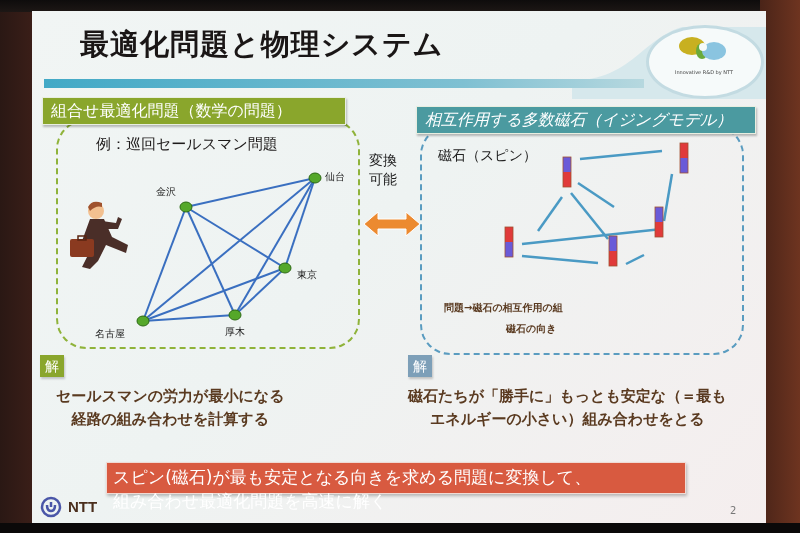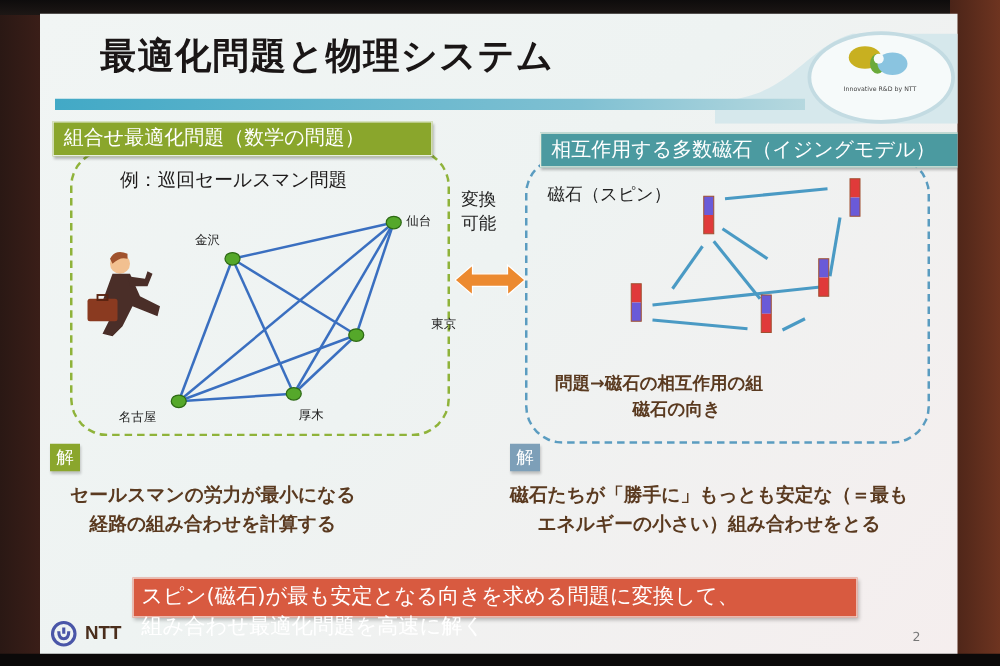--- a/index.html
+++ b/index.html
@@ -12,30 +12,30 @@
   .slide{position:absolute;left:32px;top:11px;width:734px;height:513px;
     background:linear-gradient(135deg,#f1f5f4 0%,#eef3f2 45%,#f5eeee 100%);overflow:hidden;}
   .title{position:absolute;left:48px;top:14px;font-size:29px;font-weight:bold;color:#1a1616;letter-spacing:1px;font-family:"DejaVu Sans",sans-serif;}
   .title-bar{position:absolute;left:12px;top:68px;width:600px;height:9px;background:linear-gradient(90deg,#42a9c6,#7fc0d2 70%,#b6d8df);}
   .swoosh{position:absolute;left:540px;top:8px;width:200px;height:80px;}
   .logo-ellipse{position:absolute;left:614px;top:14px;width:112px;height:68px;border-radius:50%;border:3px solid #c3dbe2;background:#f6fafa;}
   .logo-mark{position:absolute;left:646px;top:22px;width:50px;height:30px;}
   .logo-caption{position:absolute;left:628px;top:58px;width:88px;text-align:center;font-size:5px;color:#444;}
   .hdr{position:absolute;height:26px;color:#fff;font-size:16px;line-height:26px;padding:0 8px;box-shadow:1px 2px 2px rgba(0,0,0,.25);border:1px solid #e8eee0;}
   .hdr-left{left:10px;top:86px;width:286px;background:#8aa62c;font-family:Liberation Serif, serif;}
-  .hdr-right{left:400px;top:95px;width:322px;background:#4b9aa0;}
+  .hdr-right{left:384px;top:95px;width:322px;background:#4b9aa0;font-style:italic;}
   .box{position:absolute;border:2px dashed;border-radius:30px;}
   .box-left{left:24px;top:108px;width:300px;height:226px;border-color:#8fb33a;}
   .box-right{left:388px;top:114px;width:320px;height:226px;border-color:#5a9cc0;}
   .example{position:absolute;left:64px;top:124px;font-size:15px;color:#1d1a1a;}
   .graph{position:absolute;left:0;top:0;width:734px;height:513px;pointer-events:none;}
   .city{position:absolute;font-size:10px;color:#222;font-family:Liberation Mono, monospace;}
   .convert{position:absolute;left:337px;top:140px;font-size:14px;color:#222;line-height:19px;text-align:center;}
   .spin-label{position:absolute;left:406px;top:136px;font-size:14px;color:#222;}
-  .mapping{position:absolute;left:412px;top:286px;font-size:14px;color:#5a3a20;line-height:21px;font-weight:bold;}
+  .mapping{position:absolute;left:412px;top:286px;font-size:10px;color:#5a3a20;line-height:21px;font-weight:bold;}
   .mapping .indent{padding-left:62px;display:block;}
   .kai{position:absolute;width:24px;height:22px;color:#fff;font-size:14px;line-height:22px;text-align:center;box-shadow:1px 2px 2px rgba(0,0,0,.2);}
   .kai-left{left:8px;top:344px;background:#8aa62c;}
   .kai-right{left:376px;top:344px;background:#7d9fb8;}
   .sol{position:absolute;font-size:15px;color:#5a3a20;line-height:23px;font-weight:bold;text-align:center;}
   .sol-left{left:24px;top:374px;}
   .sol-right{left:376px;top:374px;}
   .banner{position:absolute;left:74px;top:451px;width:580px;height:32px;background:#d85a40;border:1px solid #f0dad4;box-shadow:1px 2px 3px rgba(0,0,0,.25);color:#fff;font-size:17px;line-height:24px;padding:2px 6px;box-sizing:border-box;}
   .ntt-logo{position:absolute;left:8px;top:485px;width:22px;height:22px;}
   .ntt-text{position:absolute;left:36px;top:487px;font-size:15px;font-weight:bold;color:#4a2e1c;font-family:Liberation Sans, sans-serif;}
@@ -135,23 +135,23 @@
           <rect x="577" y="225" width="8" height="15" fill="#6a5ad8"></rect>
           <rect x="577" y="240" width="8" height="15" fill="#e03a3a"></rect>
           <rect x="577" y="225" width="8" height="30" fill="none" stroke="#a05030" stroke-width="0.8"></rect>
         </g>
       </g>
   </svg>
 
   <div id="city-labels">
       <div class="city" style="left: 124px; top: 174px;">金沢</div>
       <div class="city" style="left: 293px; top: 159px;">仙台</div>
-      <div class="city" style="left: 265px; top: 241px; margin-left: 48px;">東京</div>
+      <div class="city" style="left: 265px; top: 257px;">東京</div>
       <div class="city" style="left: 63px; top: 316px;">名古屋</div>
-      <div class="city" style="left: 207px; top: 314px;">厚木</div>
+      <div class="city" style="left: 193px; top: 314px;">厚木</div>
     </div>
 
   <div class="convert">
     <div>変換</div>
     <div>可能</div>
   </div>
   <svg style="position:absolute;left:332px;top:200px;width:56px;height:26px;" viewBox="0 0 56 26">
     <polygon points="0,13 14,1 14,8 42,8 42,1 56,13 42,25 42,18 14,18 14,25" fill="#ec8a30" stroke="#fff" stroke-width="1"></polygon>
   </svg>
 

